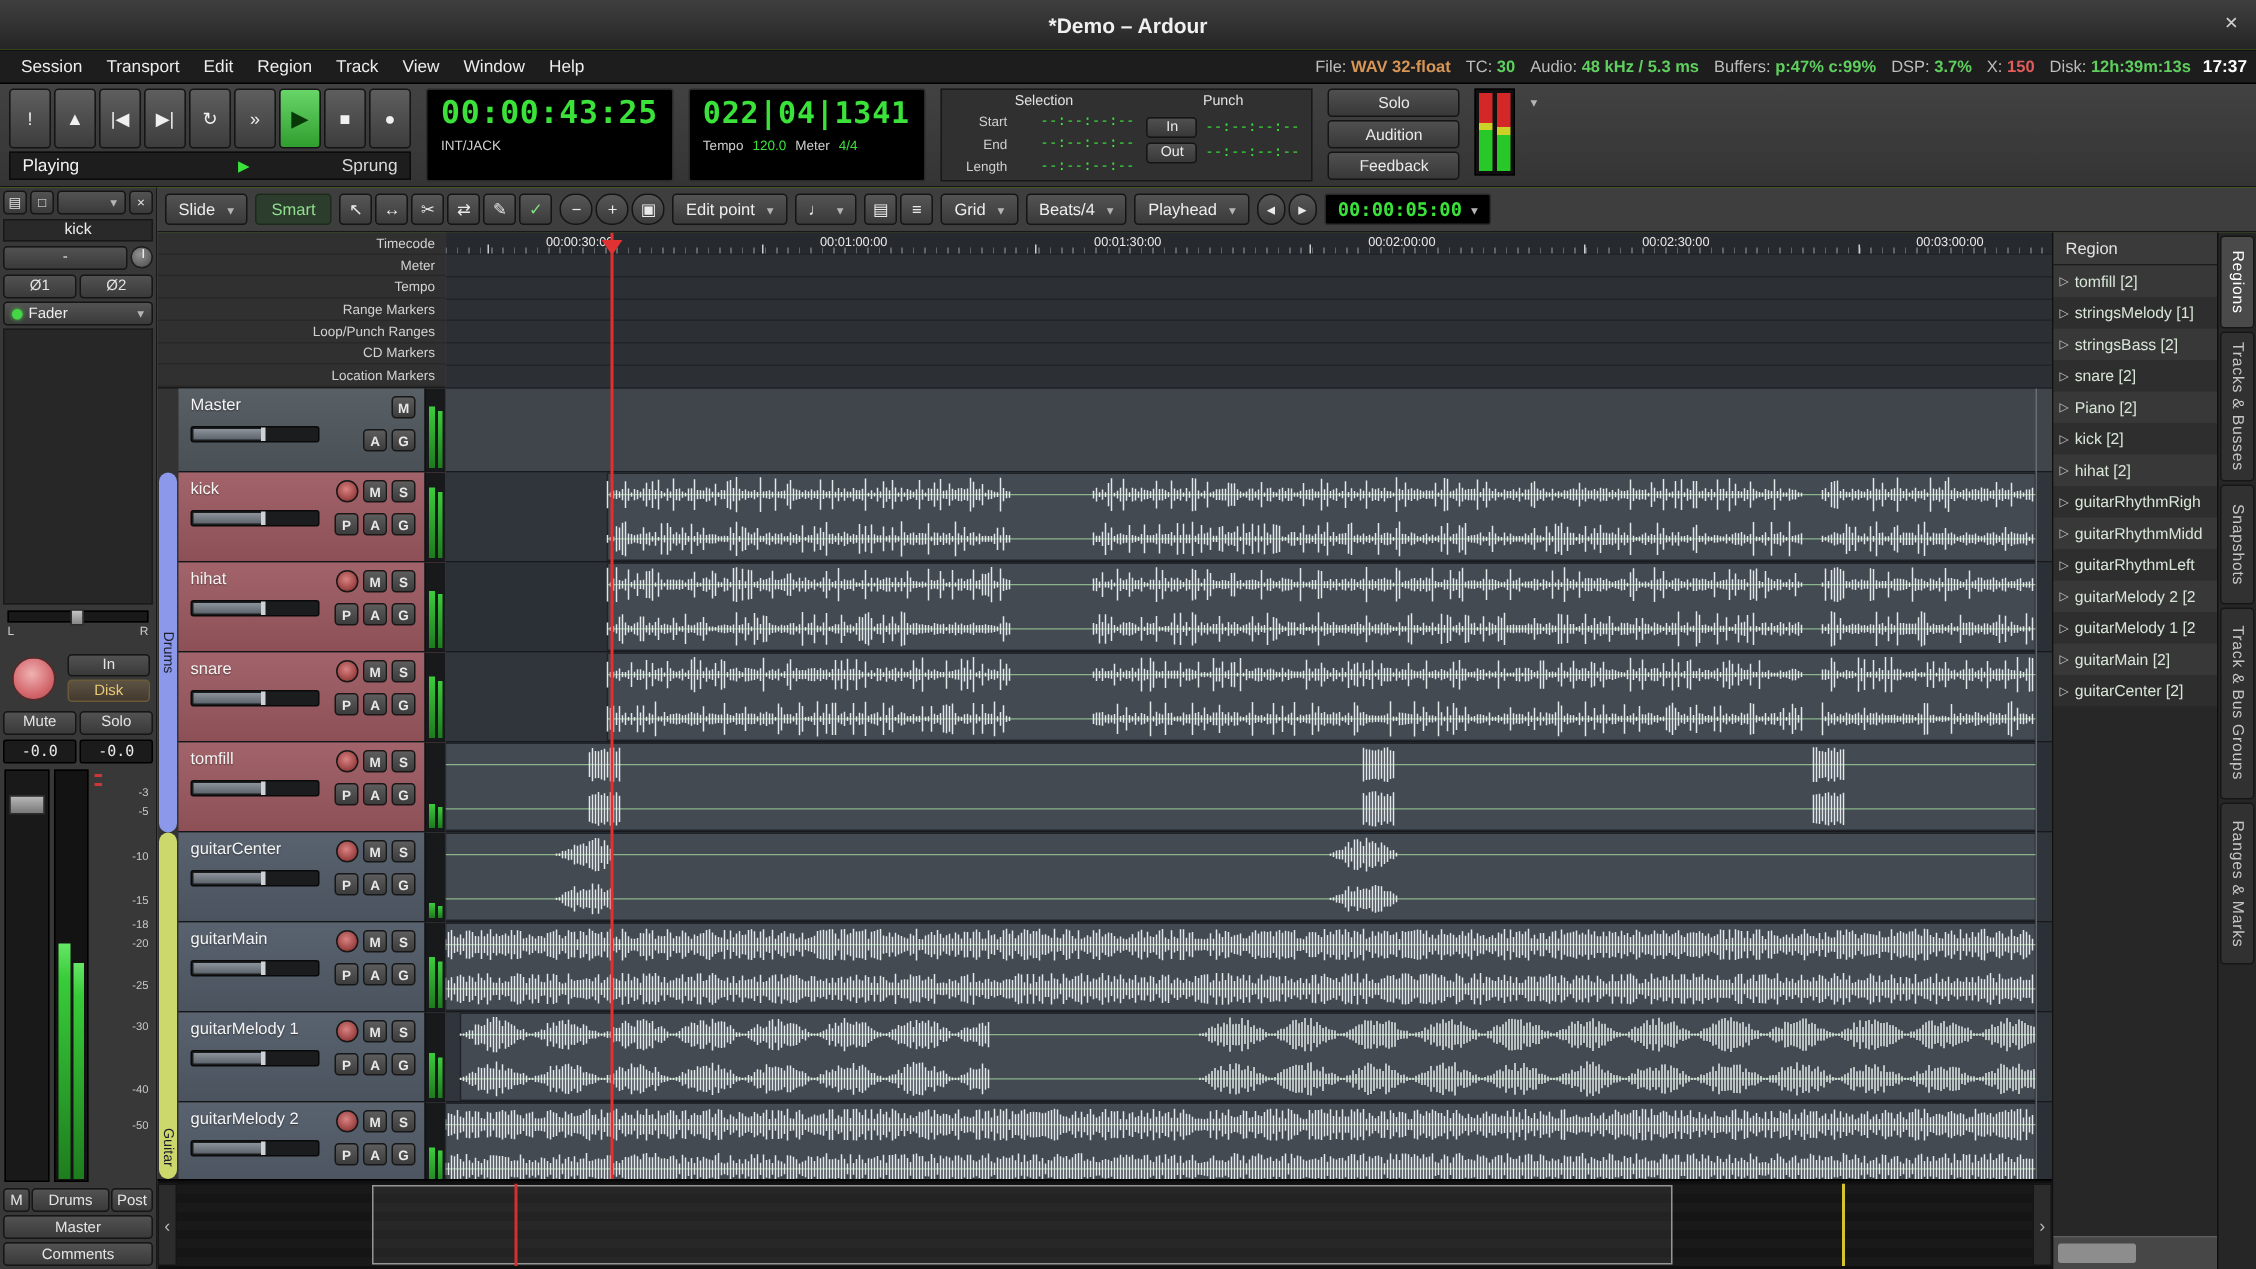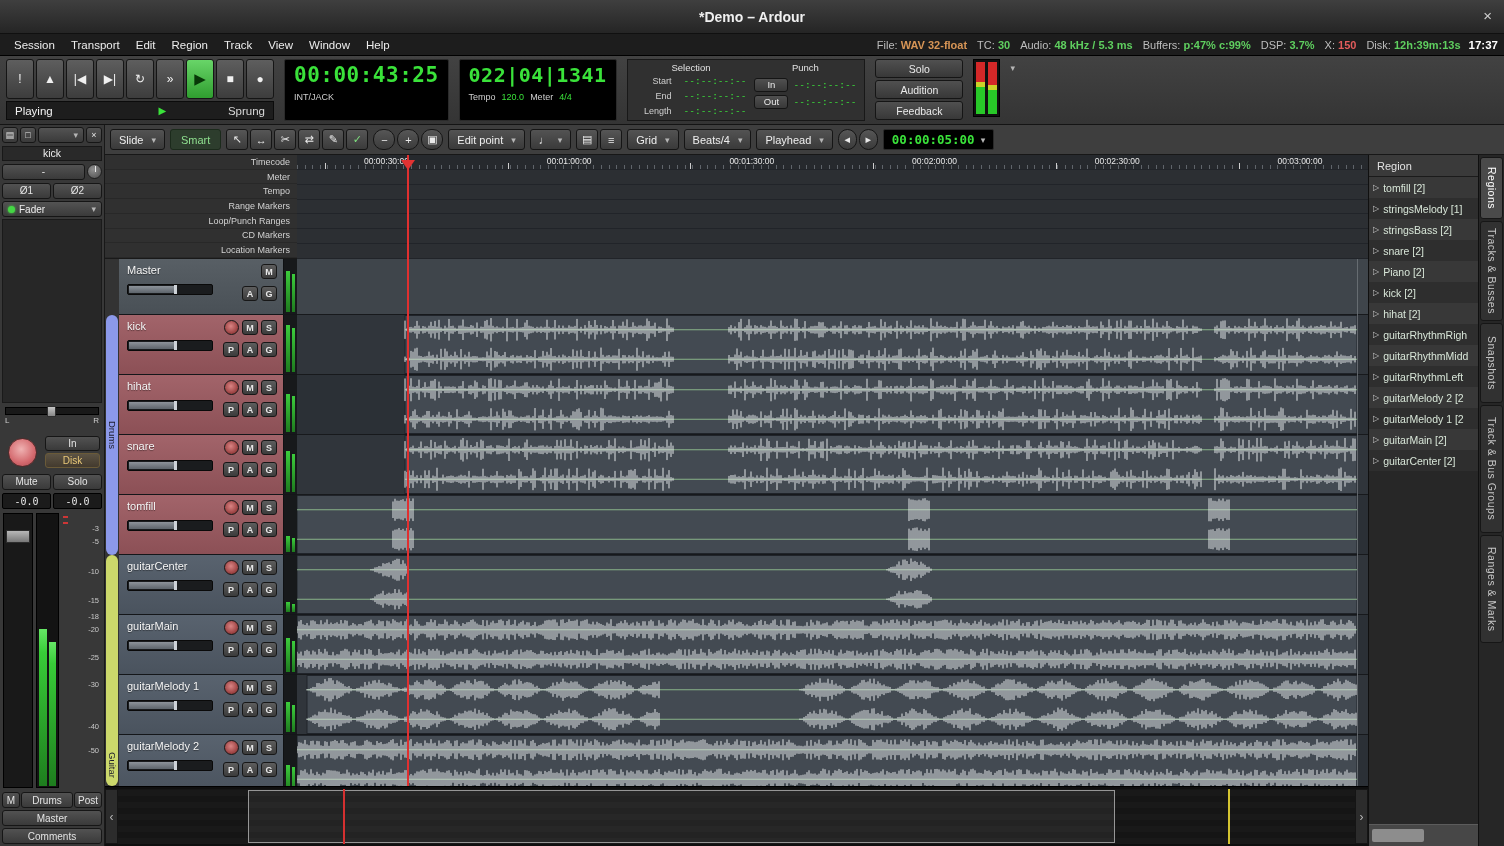--- a/index.html
+++ b/index.html
@@ -31,21 +31,21 @@
   .optcol{display:flex;flex-direction:column;gap:2px;width:88px;}
   .optbtn{height:19px;background:linear-gradient(#505050,#383838);border:1px solid #151515;border-radius:3px;font-size:10.5px;color:#eaeaea;display:flex;align-items:center;justify-content:center;}
   .clockpanel{background:#000;border:1px solid #2b2b2b;border-radius:2px;padding:3px 9px 2px;display:flex;flex-direction:column;gap:1px;height:62px;}
   .bigclock{font:bold 21px "DejaVu Sans Mono",monospace;color:#3ae23a;letter-spacing:.5px;}
   .bigclock.bbt{font-size:20px;}
   .clocksub{font-size:9px;color:#cfcfcf;display:flex;gap:6px;margin-top:4px;}
   .grn{color:#3ae23a;}
   .selpanel{background:#303030;border:1px solid #181818;display:flex;gap:8px;padding:2px 8px;height:62px;}
   .selcol{display:flex;flex-direction:column;}
   .seltitle{text-align:center;font-size:9.5px;color:#e2e2e2;height:13px;}
-  .selrow{display:flex;align-items:center;gap:12px;height:15px;}
+  .selrow{display:flex;align-items:center;gap:22px;height:15px;}
   .sellbl{width:36px;text-align:right;font-size:9px;color:#cfcfcf;}
   .seldash{font:9.5px "DejaVu Sans Mono",monospace;color:#3ae23a;}
   .punchcol{display:flex;flex-direction:column;gap:2px;}
   .punchrow{display:flex;align-items:center;gap:5px;height:15px;}
   .pbtn{width:34px;height:14px;background:linear-gradient(#505050,#383838);border:1px solid #151515;border-radius:3px;font-size:9.5px;color:#eaeaea;display:flex;align-items:center;justify-content:center;}
   .outmeters{display:flex;gap:3px;height:58px;padding:2px;background:#101010;border:1px solid #000;}
   .ombar{width:9px;display:block;background:linear-gradient(to top,#28c828 0%,#28c828 52%,#ccd128 52%,#ccd128 62%,#d42828 62%,#d42828 100%);}
   .ombar.b2{background:linear-gradient(to top,#28c828 0%,#28c828 46%,#ccd128 46%,#ccd128 56%,#d42828 56%,#d42828 100%);}
   .caret{color:#b5b5b5;font-size:9px;}
 

